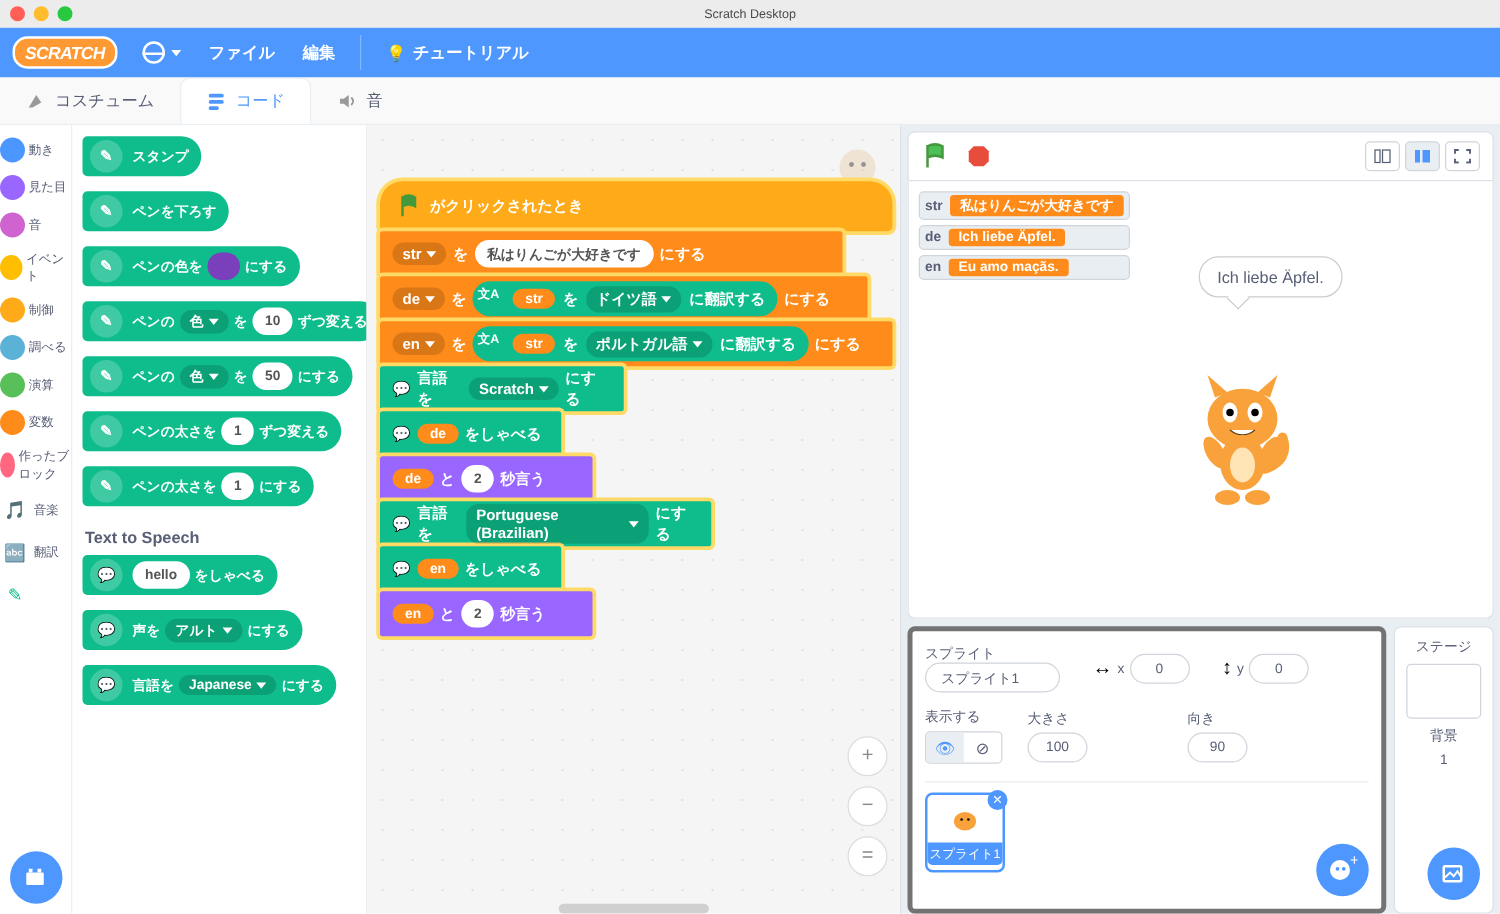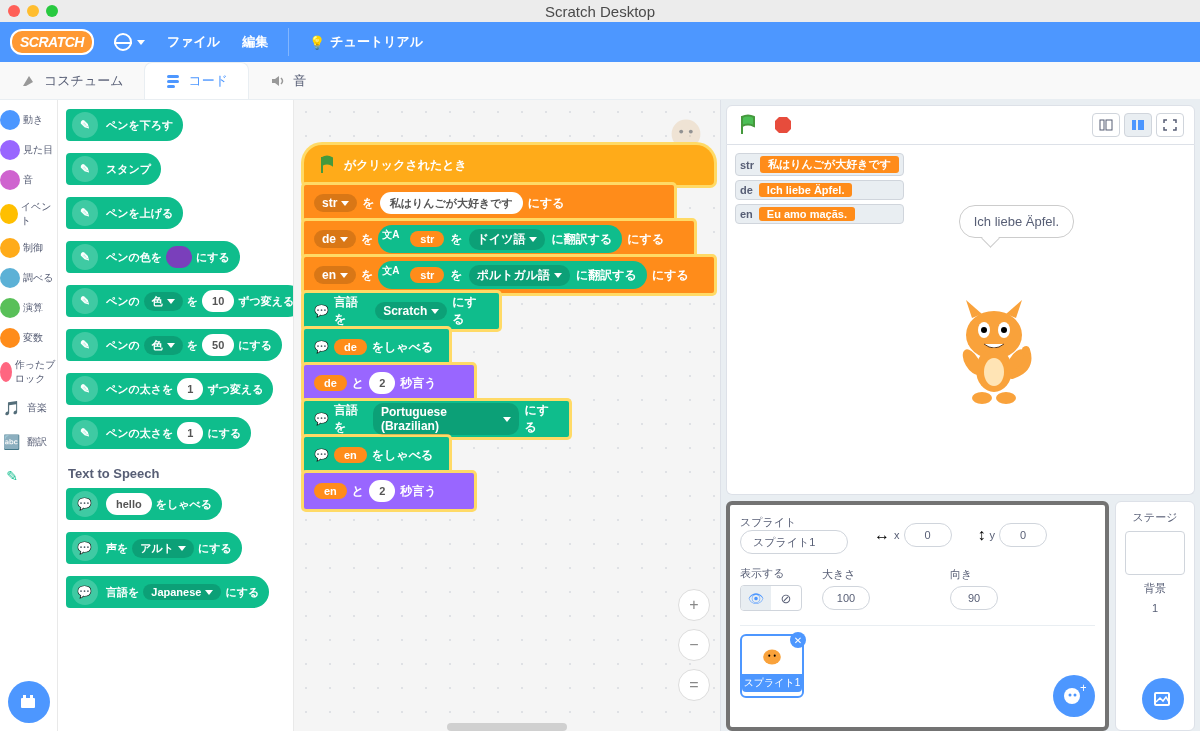--- a/index.html
+++ b/index.html
@@ -5,21 +5,21 @@
     * { box-sizing: border-box; margin: 0; padding: 0; font-family: "Helvetica Neue", Helvetica, Arial, sans-serif; }
     body { width: 1200px; height: 731px; overflow: hidden; background: #fff; }
     
     
     .titlebar { height: 22px; background: #ececec; display: flex; align-items: center; padding: 0 8px; position: relative; }
     .traffic { display: flex; gap: 7px; }
     .tl { width: 12px; height: 12px; border-radius: 50%; }
     .tl.r { background: #ff5f57; }
     .tl.y { background: #ffbd2e; }
     .tl.g { background: #28c940; }
-    .titlebar-title { position: absolute; left: 50%; transform: translateX(-50%); font-size: 15px; color: #4a4a4a; text-align: center; }
+    .titlebar-title { position: absolute; left: 50%; transform: translateX(-50%); font-size: 10px; color: #4a4a4a; text-align: center; }
     
     
     .menubar { height: 40px; background: #4d97ff; display: flex; align-items: center; padding: 0 10px; gap: 18px; color: white; font-size: 13px; }
     .logo { background: #ff9933; border: 2px solid white; border-radius: 12px; padding: 3px 8px; font-weight: bold; font-style: italic; color: white; font-size: 14px; letter-spacing: -0.5px; }
     .menu-item { display: flex; align-items: center; gap: 5px; cursor: pointer; padding: 4px 2px; font-weight: bold; }
     .globe-icon { width: 18px; height: 18px; border: 2px solid white; border-radius: 50%; position: relative; }
     .globe-icon::before { content: ''; position: absolute; top: 50%; left: -2px; right: -2px; height: 2px; background: white; }
     .caret { width: 0; height: 0; border-left: 4px solid transparent; border-right: 4px solid transparent; border-top: 5px solid white; }
     
     
@@ -216,33 +216,27 @@
             <rect x="5" y="4" width="3" height="3"></rect>
             <rect x="12" y="4" width="3" height="3"></rect>
           </svg>
         </div>
     </div>
 
     <div class="palette">
       <div class="palette-item">
           <div class="block" style="background:#0fbd8c">
             <span class="icon-circle pen-icon"></span>
+            <span>スタンプ</span>
+          </div>
+        </div>
+      <div class="palette-item">
+          <div class="block" style="background:#0fbd8c">
+            <span class="icon-circle pen-icon"></span>
             <span>ペンを下ろす</span>
-          </div>
-        </div>
-      <div class="palette-item">
-          <div class="block" style="background:#0fbd8c">
-            <span class="icon-circle pen-icon"></span>
-            <span>スタンプ</span>
-          </div>
-        </div>
-      <div class="palette-item">
-          <div class="block" style="background:#0fbd8c">
-            <span class="icon-circle pen-icon"></span>
-            <span>ペンを上げる</span>
           </div>
         </div>
       <div class="palette-item">
           <div class="block" style="background:#0fbd8c">
             <span class="icon-circle pen-icon"></span>
             <span>ペンの色を</span>
             <span class="oval" style="background:#7a3fbb;width:26px"></span>
             <span>にする</span>
           </div>
         </div>

